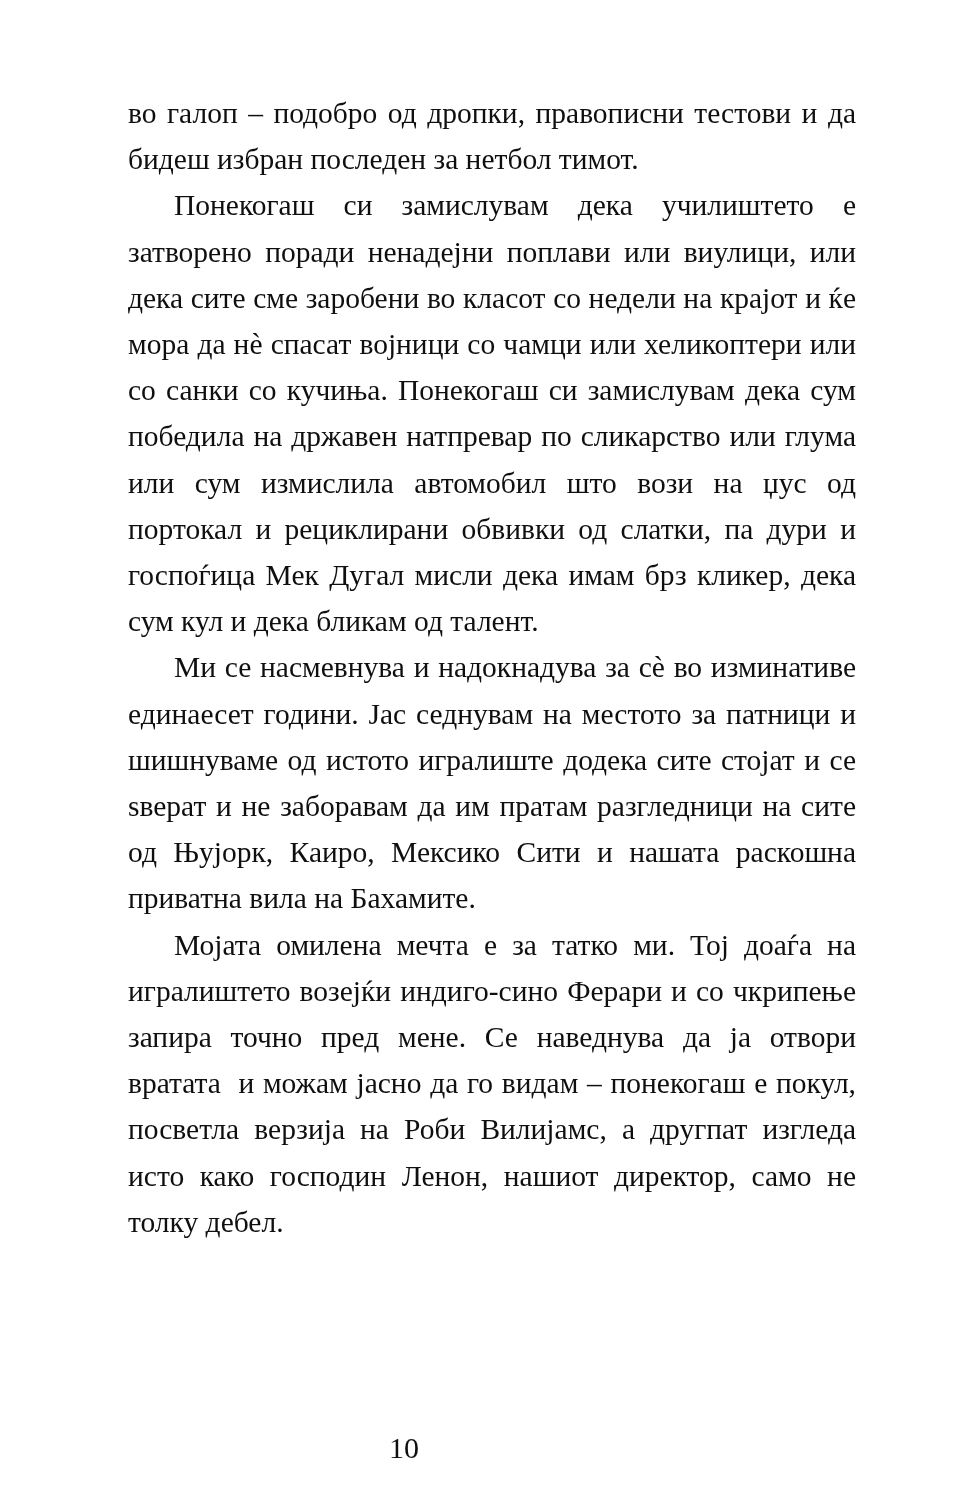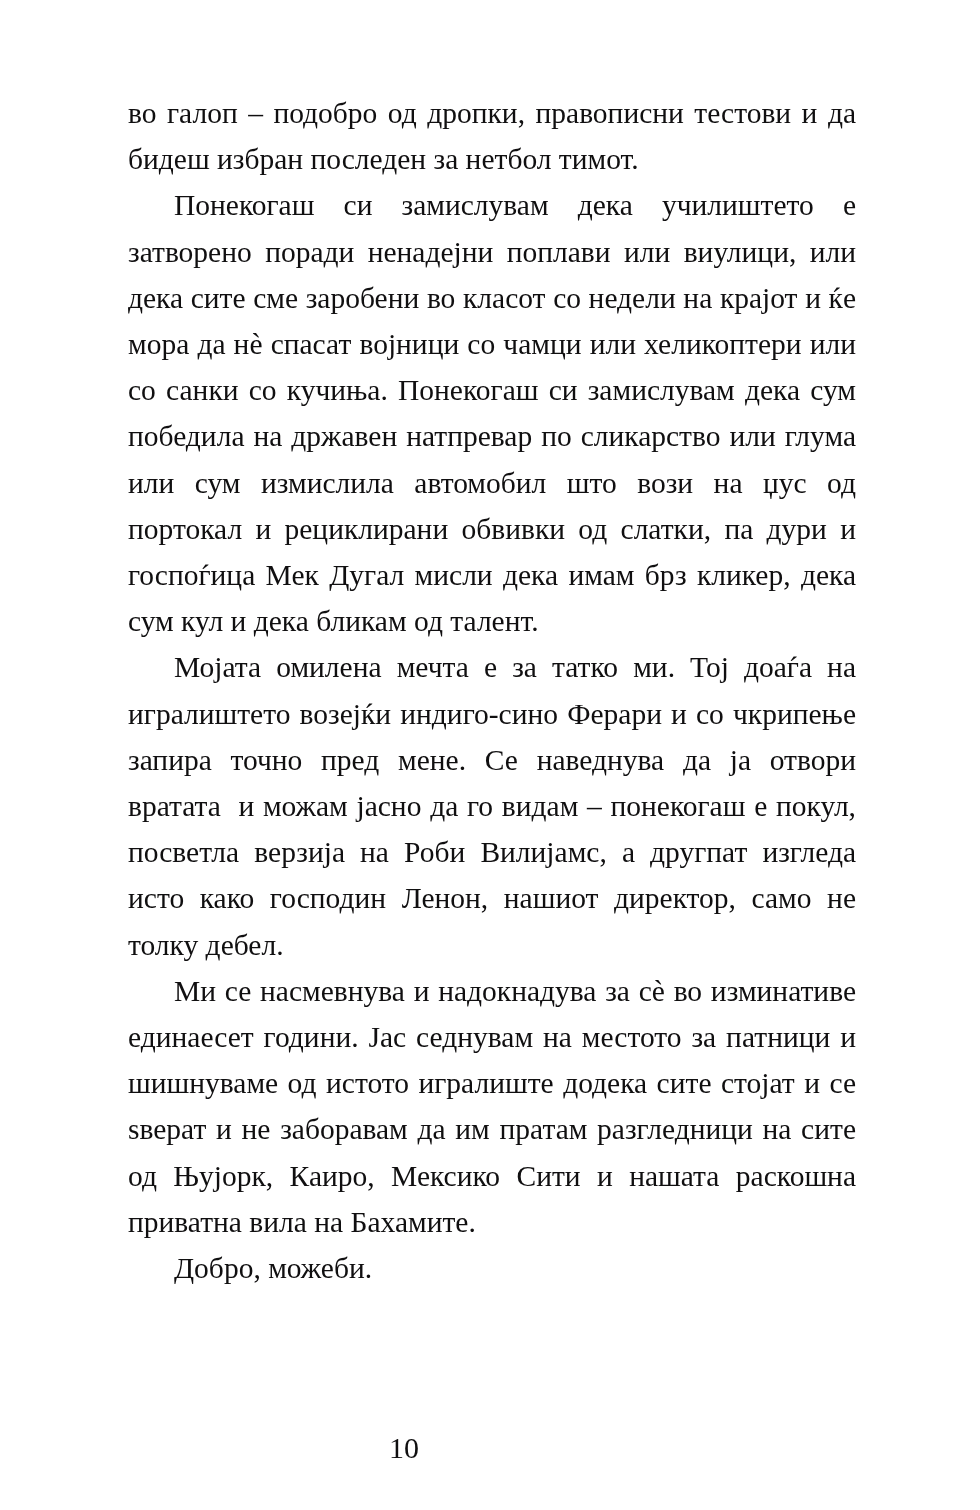--- a/index.html
+++ b/index.html
@@ -58,24 +58,23 @@
 <body>
 
 <div class="page">
 
   <div class="text-block">
 
     <p class="para">во галоп – подобро од дропки, правописни тестови и да бидеш избран последен за нетбол тимот.</p>
 
     <p class="para indent">Понекогаш си замислувам дека училиштето е затворено поради ненадејни поплави или виулици, или дека сите сме заробени во класот со недели на крајот и ќе мора да нè спасат војници со чамци или хеликоптери или со санки со кучиња. Понекогаш си замислувам дека сум победила на државен натпревар по сликарство или глума или сум измислила автомобил што вози на џус од портокал и рециклирани обвивки од слатки, па дури и госпоѓица Мек Дугал мисли дека имам брз кликер, дека сум кул и дека бликам од талент.</p>
 
+    <p class="para indent">Ми се насмевнува и надокнадува за сè во изминативе единаесет години. Јас седнувам на местото за патници и шишнуваме од истото игралиште додека сите стојат и се ѕверат и не заборавам да им пратам разгледници на сите од Њујорк, Каиро, Мексико Сити и нашата раскошна приватна вила на Бахамите.</p>
+
     <p class="para indent">Мојата омилена мечта е за татко ми. Тој доаѓа на игралиштето возејќи индиго-сино Ферари и со чкрипење запира точно пред мене. Се наведнува да ја отвори вратата  и можам јасно да го видам – понекогаш е покул, посветла верзија на Роби Вилијамс, а другпат изгледа исто како господин Ленон, нашиот директор, само не толку дебел.</p>
 
-    <p class="para indent">Ми се насмевнува и надокнадува за сè во изминативе единаесет години. Јас седнувам на местото за патници и шишнуваме од истото игралиште додека сите стојат и се ѕверат и не заборавам да им пратам разгледници на сите од Њујорк, Каиро, Мексико Сити и нашата раскошна приватна вила на Бахамите.</p>
-
-    <p class="para indent">Добро, можеби.</p>
 
 
   </div>
 
   <div class="page-number">10</div>
 
 </div>
 
 </body></html>

